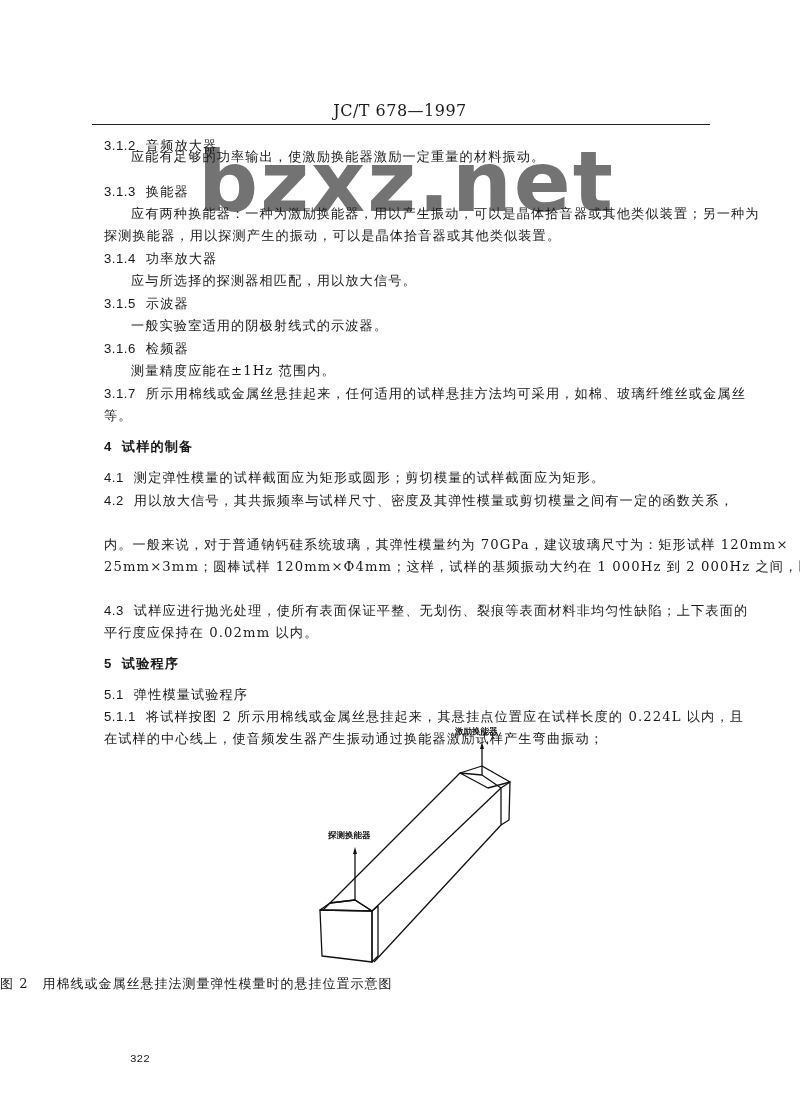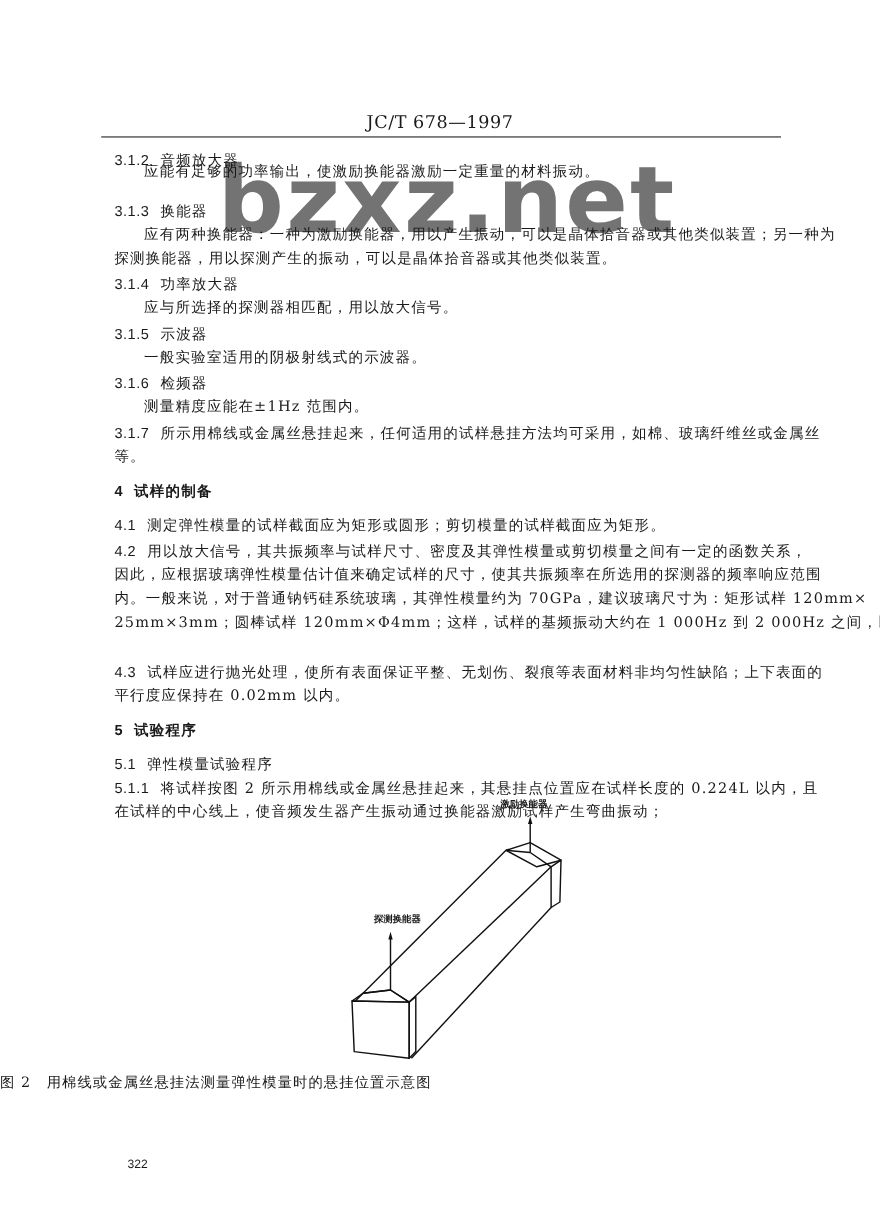--- a/index.html
+++ b/index.html
@@ -8,21 +8,21 @@
     .watermark { position: absolute; left: 198px; top: 140px; font-family: "DejaVu Sans", "Liberation Sans", sans-serif;
                  font-weight: bold; font-size: 84px; color: #737373; letter-spacing: 2px; z-index: 0; line-height: 1; }
     .page { position: absolute; left: 0; top: 0; width: 800px; height: 1110px; z-index: 1; padding-left: 20px; }
     .header { position: absolute; left: 0; width: 800px; top: 101px; text-align: center; font-size: 16px; letter-spacing: 0.5px; }
     .header-rule { position: absolute; left: 92px; width: 618px; top: 124px; height: 0; border-top: 1.5px solid #222; }
     .line { position: absolute; font-size: 13.2px; white-space: nowrap; letter-spacing: 1.1px; line-height: 18px; }
     .num { font-family: "Liberation Sans", "DejaVu Sans", sans-serif; letter-spacing: 0.5px; margin-right: 10px; }
     .h { font-weight: bold; }
     .indent { left: 131px; }
     .l0 { left: 104px; }
-    .footer-page { position: absolute; left: 116px; top: 1053px; font-size: 11px; font-family: Liberation Sans, sans-serif; }
+    .footer-page { position: absolute; left: 130px; top: 1053px; font-size: 11px; font-family: Liberation Mono, monospace; }
     .caption { position: absolute; left: 0; width: 800px; top: 975px; text-align: left; font-size: 13px; letter-spacing: 1px; }
     .figure { position: absolute; left: 300px; top: 720px; width: 260px; height: 250px; }
     .fig-label { position: absolute; font-size: 8.5px; font-weight: bold; white-space: nowrap; }
   </style>
 </head>
 <body>
 
 <div class="watermark">bzxz.net</div>
 
 <div class="page">
@@ -64,21 +64,20 @@
     <span class="num">4</span><span>试样的制备</span>
   </div>
 
   <div class="line l0" style="top:469px">
     <span class="num">4.1</span><span>测定弹性模量的试样截面应为矩形或圆形；剪切模量的试样截面应为矩形。</span>
   </div>
 
   <div class="line l0" style="top:492px">
     <span class="num">4.2</span><span>用以放大信号，其共振频率与试样尺寸、密度及其弹性模量或剪切模量之间有一定的函数关系，</span>
   </div>
-  <div class="line l0" style="top:514px">因此，应根据玻璃弹性模量估计值来确定试样的尺寸，使其共振频率在所选用的探测器的频率响应范围</div>
   <div class="line l0" style="top:536px">内。一般来说，对于普通钠钙硅系统玻璃，其弹性模量约为 70GPa，建议玻璃尺寸为：矩形试样 120mm×</div>
   <div class="line l0" style="top:558px">25mm×3mm；圆棒试样 120mm×Φ4mm；这样，试样的基频振动大约在 1 000Hz 到 2 000Hz 之间，以便</div>
 
   <div class="line l0" style="top:602px">
     <span class="num">4.3</span><span>试样应进行抛光处理，使所有表面保证平整、无划伤、裂痕等表面材料非均匀性缺陷；上下表面的</span>
   </div>
   <div class="line l0" style="top:624px">平行度应保持在 0.02mm 以内。</div>
 
   <div class="line l0 h" style="top:655px">
     <span class="num">5</span><span>试验程序</span>
@@ -118,20 +117,20 @@
         <line x1="30" y1="183" x2="55" y2="180"></line>
         <line x1="55" y1="180" x2="72" y2="191"></line>
 
         <line x1="182" y1="55" x2="182" y2="27"></line>
         <line x1="55" y1="180" x2="55" y2="132"></line>
       </g>
       <polygon points="182,22 180,29 184,29" fill="#111"></polygon>
       <polygon points="55,127 53,134 57,134" fill="#111"></polygon>
     </svg>
     <div class="fig-label" style="left:155px; top:6px;">激励换能器</div>
-    <div class="fig-label" style="left:28px; top:110px;margin-left:12px;">探测换能器</div>
+    <div class="fig-label" style="left:28px; top:110px;">探测换能器</div>
   </div>
 
   <div class="caption">图 2　用棉线或金属丝悬挂法测量弹性模量时的悬挂位置示意图</div>
 
 
   <div class="footer-page">322</div>
 </div>
 
 </body></html>

